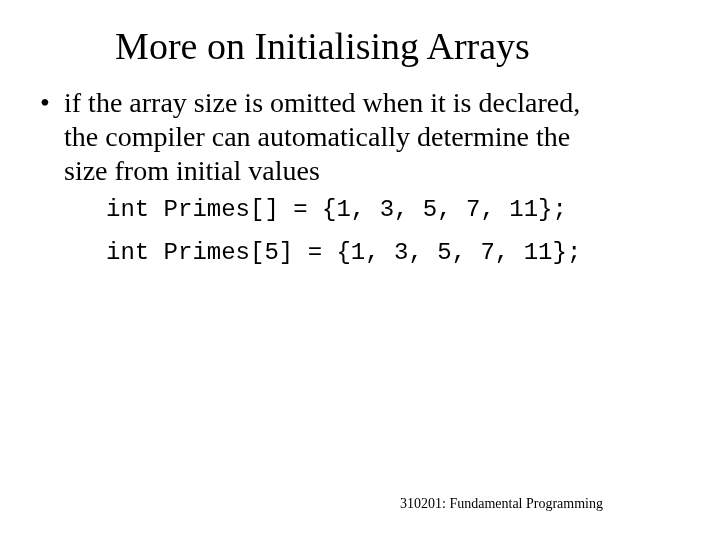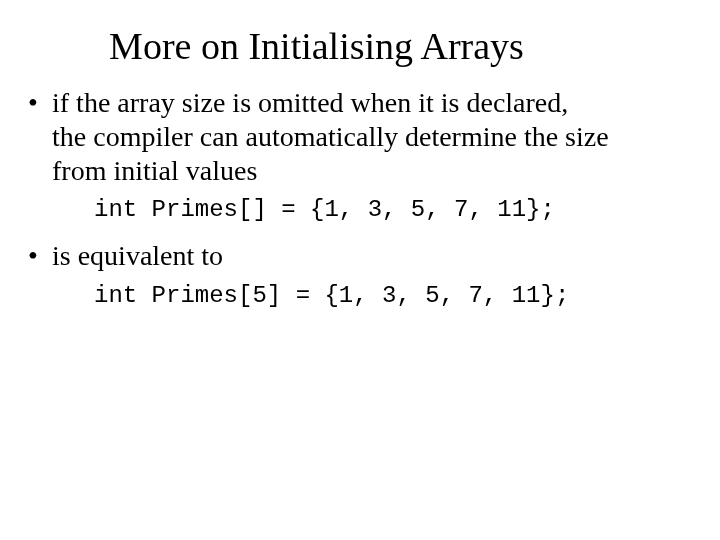--- a/index.html
+++ b/index.html
@@ -1,34 +1,30 @@
 <!DOCTYPE html>
 <html><head>
 <meta charset="utf-8">
 <style>
   * { margin: 0; padding: 0; box-sizing: border-box; }
   html, body { width: 720px; height: 540px; background: #fff; font-family: "Comic Sans MS", "Comic Sans", cursive; color: #000; }
-  .slide { width: 645px; height: 540px; position: relative; padding: 24px 36px 0 24px; }
+  .slide { width: 645px; height: 540px; position: relative; padding: 24px 36px 0 36px; }
   .title { font-size: 38px; text-align: center; margin-bottom: 18px; font-weight: normal; }
   .bullets { list-style: none; }
   .bullets > li { position: relative; padding-left: 28px; font-size: 28px; line-height: 1.22; margin-bottom: 8px; }
   .bullets > li::before { content: "•"; position: absolute; left: 4px; top: 0; font-size: 28px; }
   .code { font-family: "Courier New", Courier, monospace; font-size: 24px; margin: 6px 0 16px 70px; white-space: pre; }
   .footer { position: absolute; right: 42px; bottom: 28px; font-size: 14px; }
 </style>
 </head>
 <body>
 
 <div class="slide">
   <h1 class="title">More on Initialising Arrays</h1>
   <ul class="bullets">
     <li>
       <span>if the array size is omitted when it is declared, the compiler can automatically determine the size from initial values</span>
     </li>
   </ul>
   <div class="code">int Primes[] = {1, 3, 5, 7, 11};</div>
-  <ul class="bullets">
-    <li>
-      <span>is equivalent to</span>
-    </li>
-  </ul>
   <div class="code">int Primes[5] = {1, 3, 5, 7, 11};</div>
+  <div class="footer">310201: Fundamental Programming</div>
 </div>
 
 </body></html>

